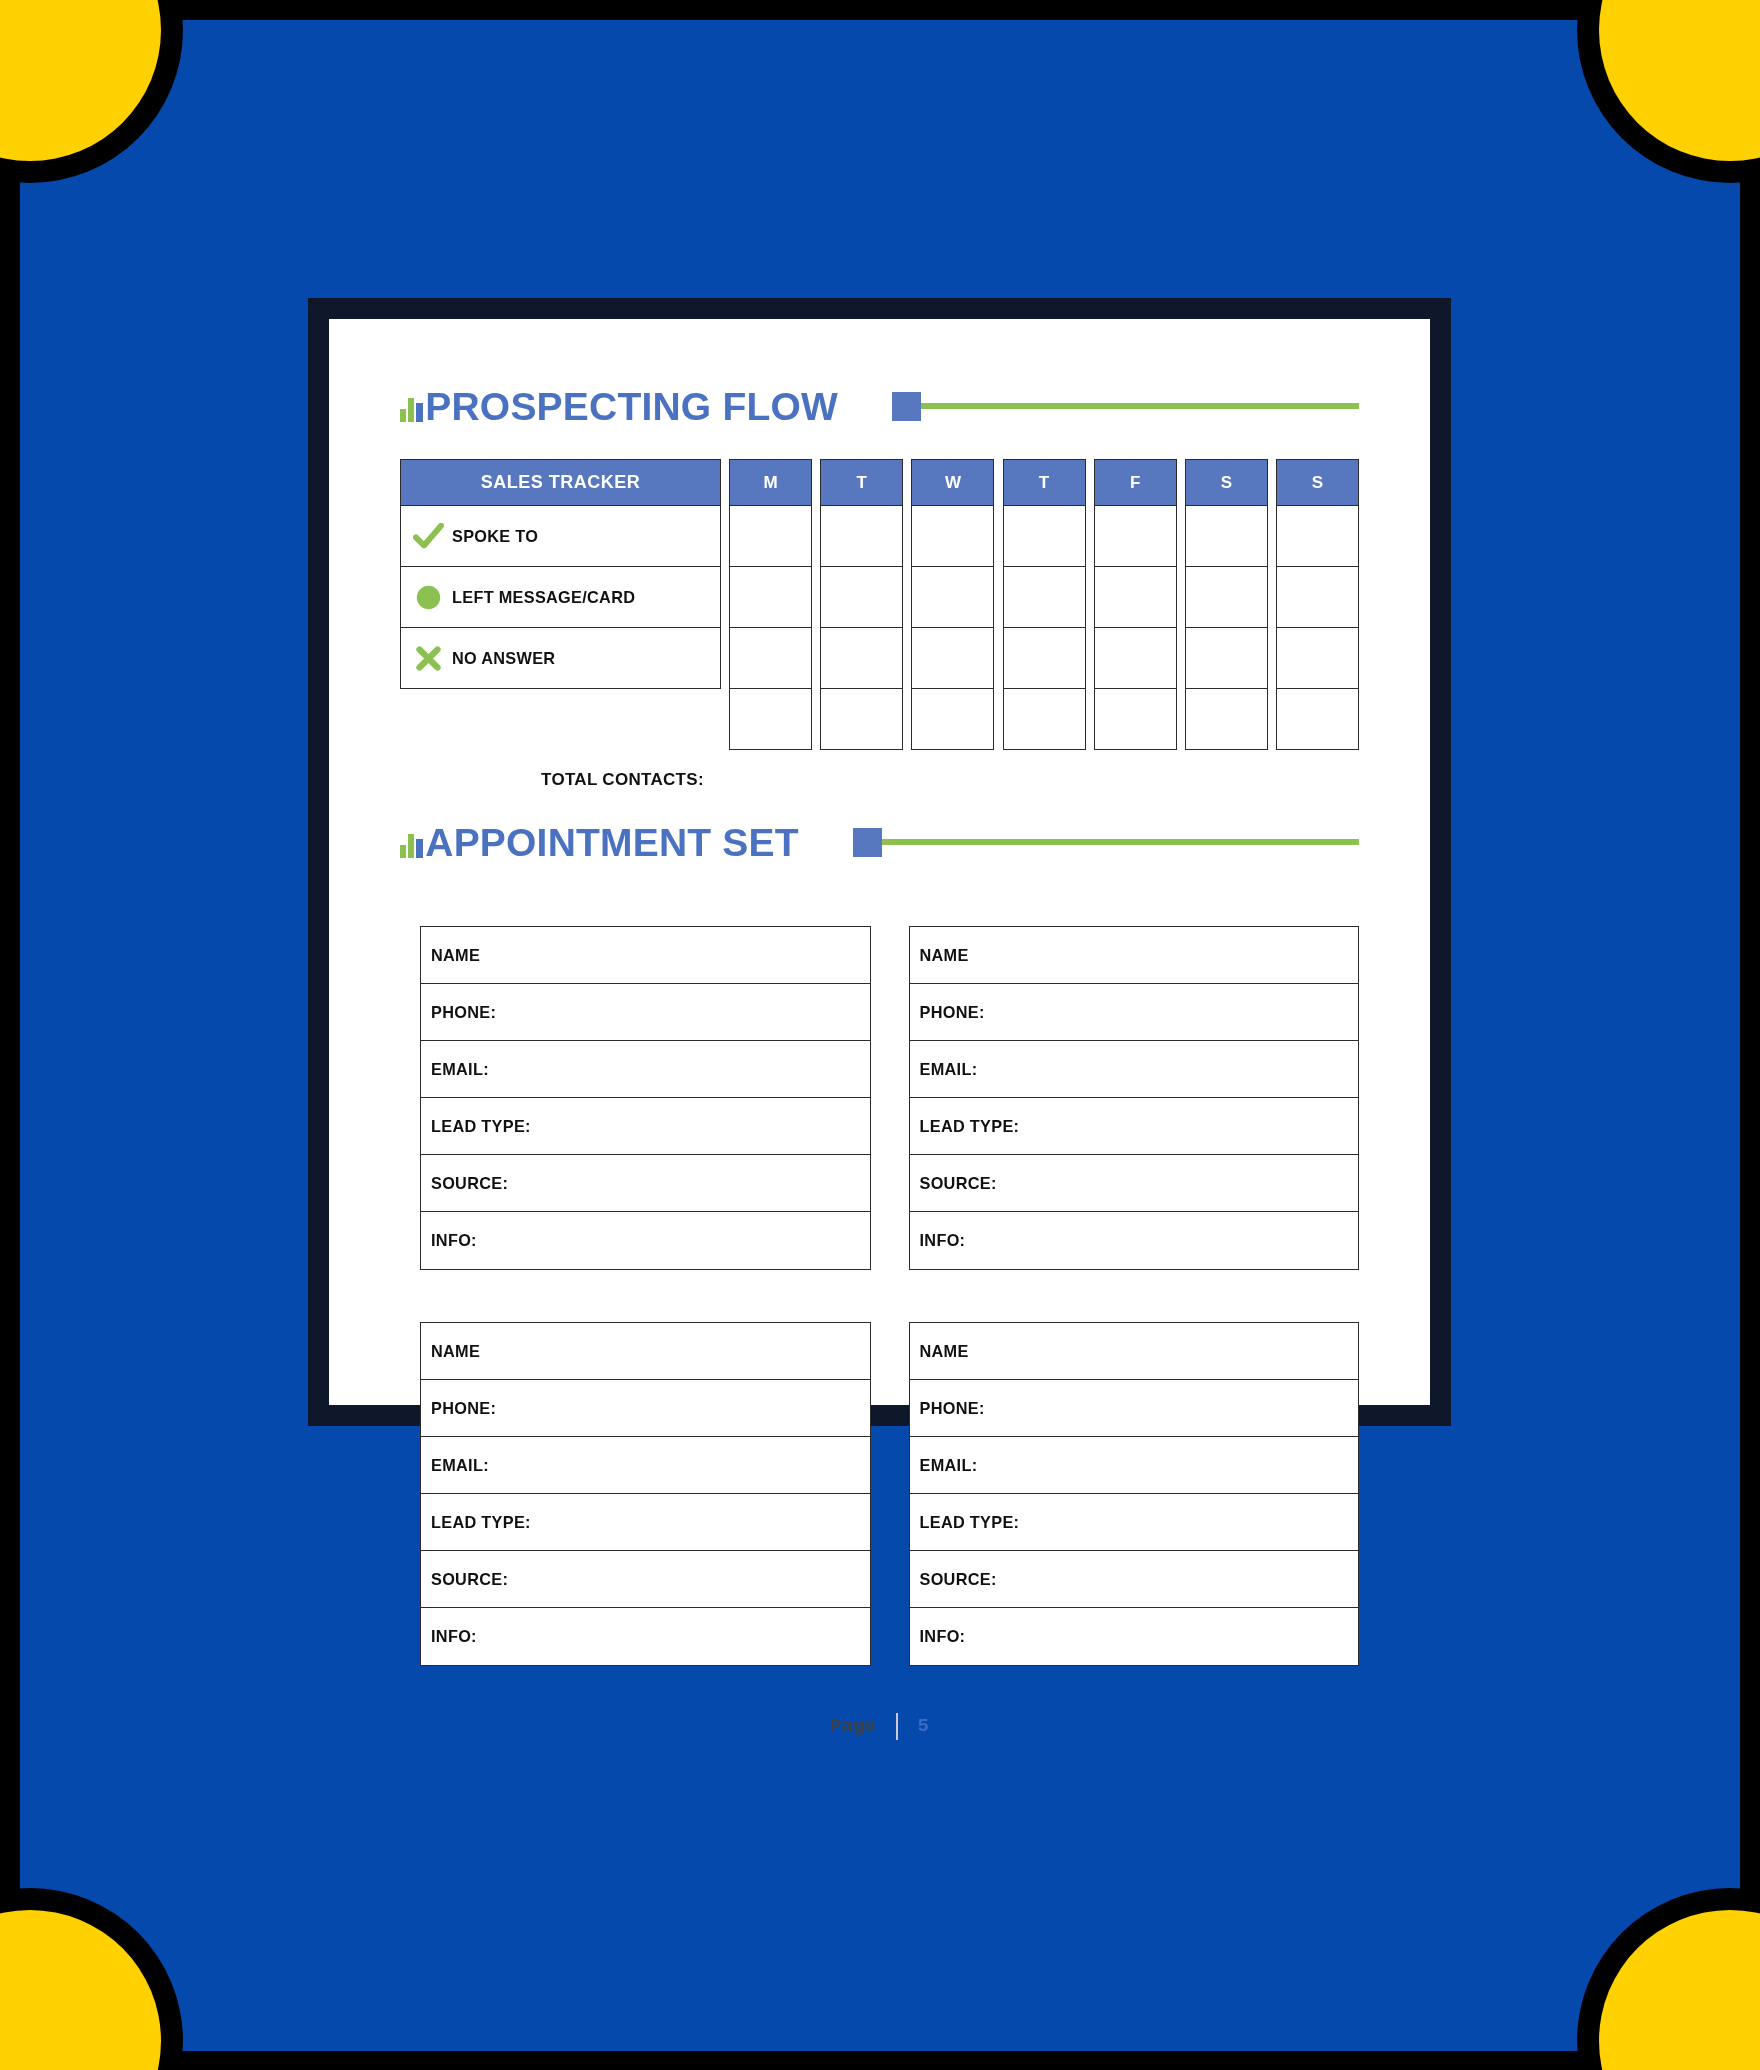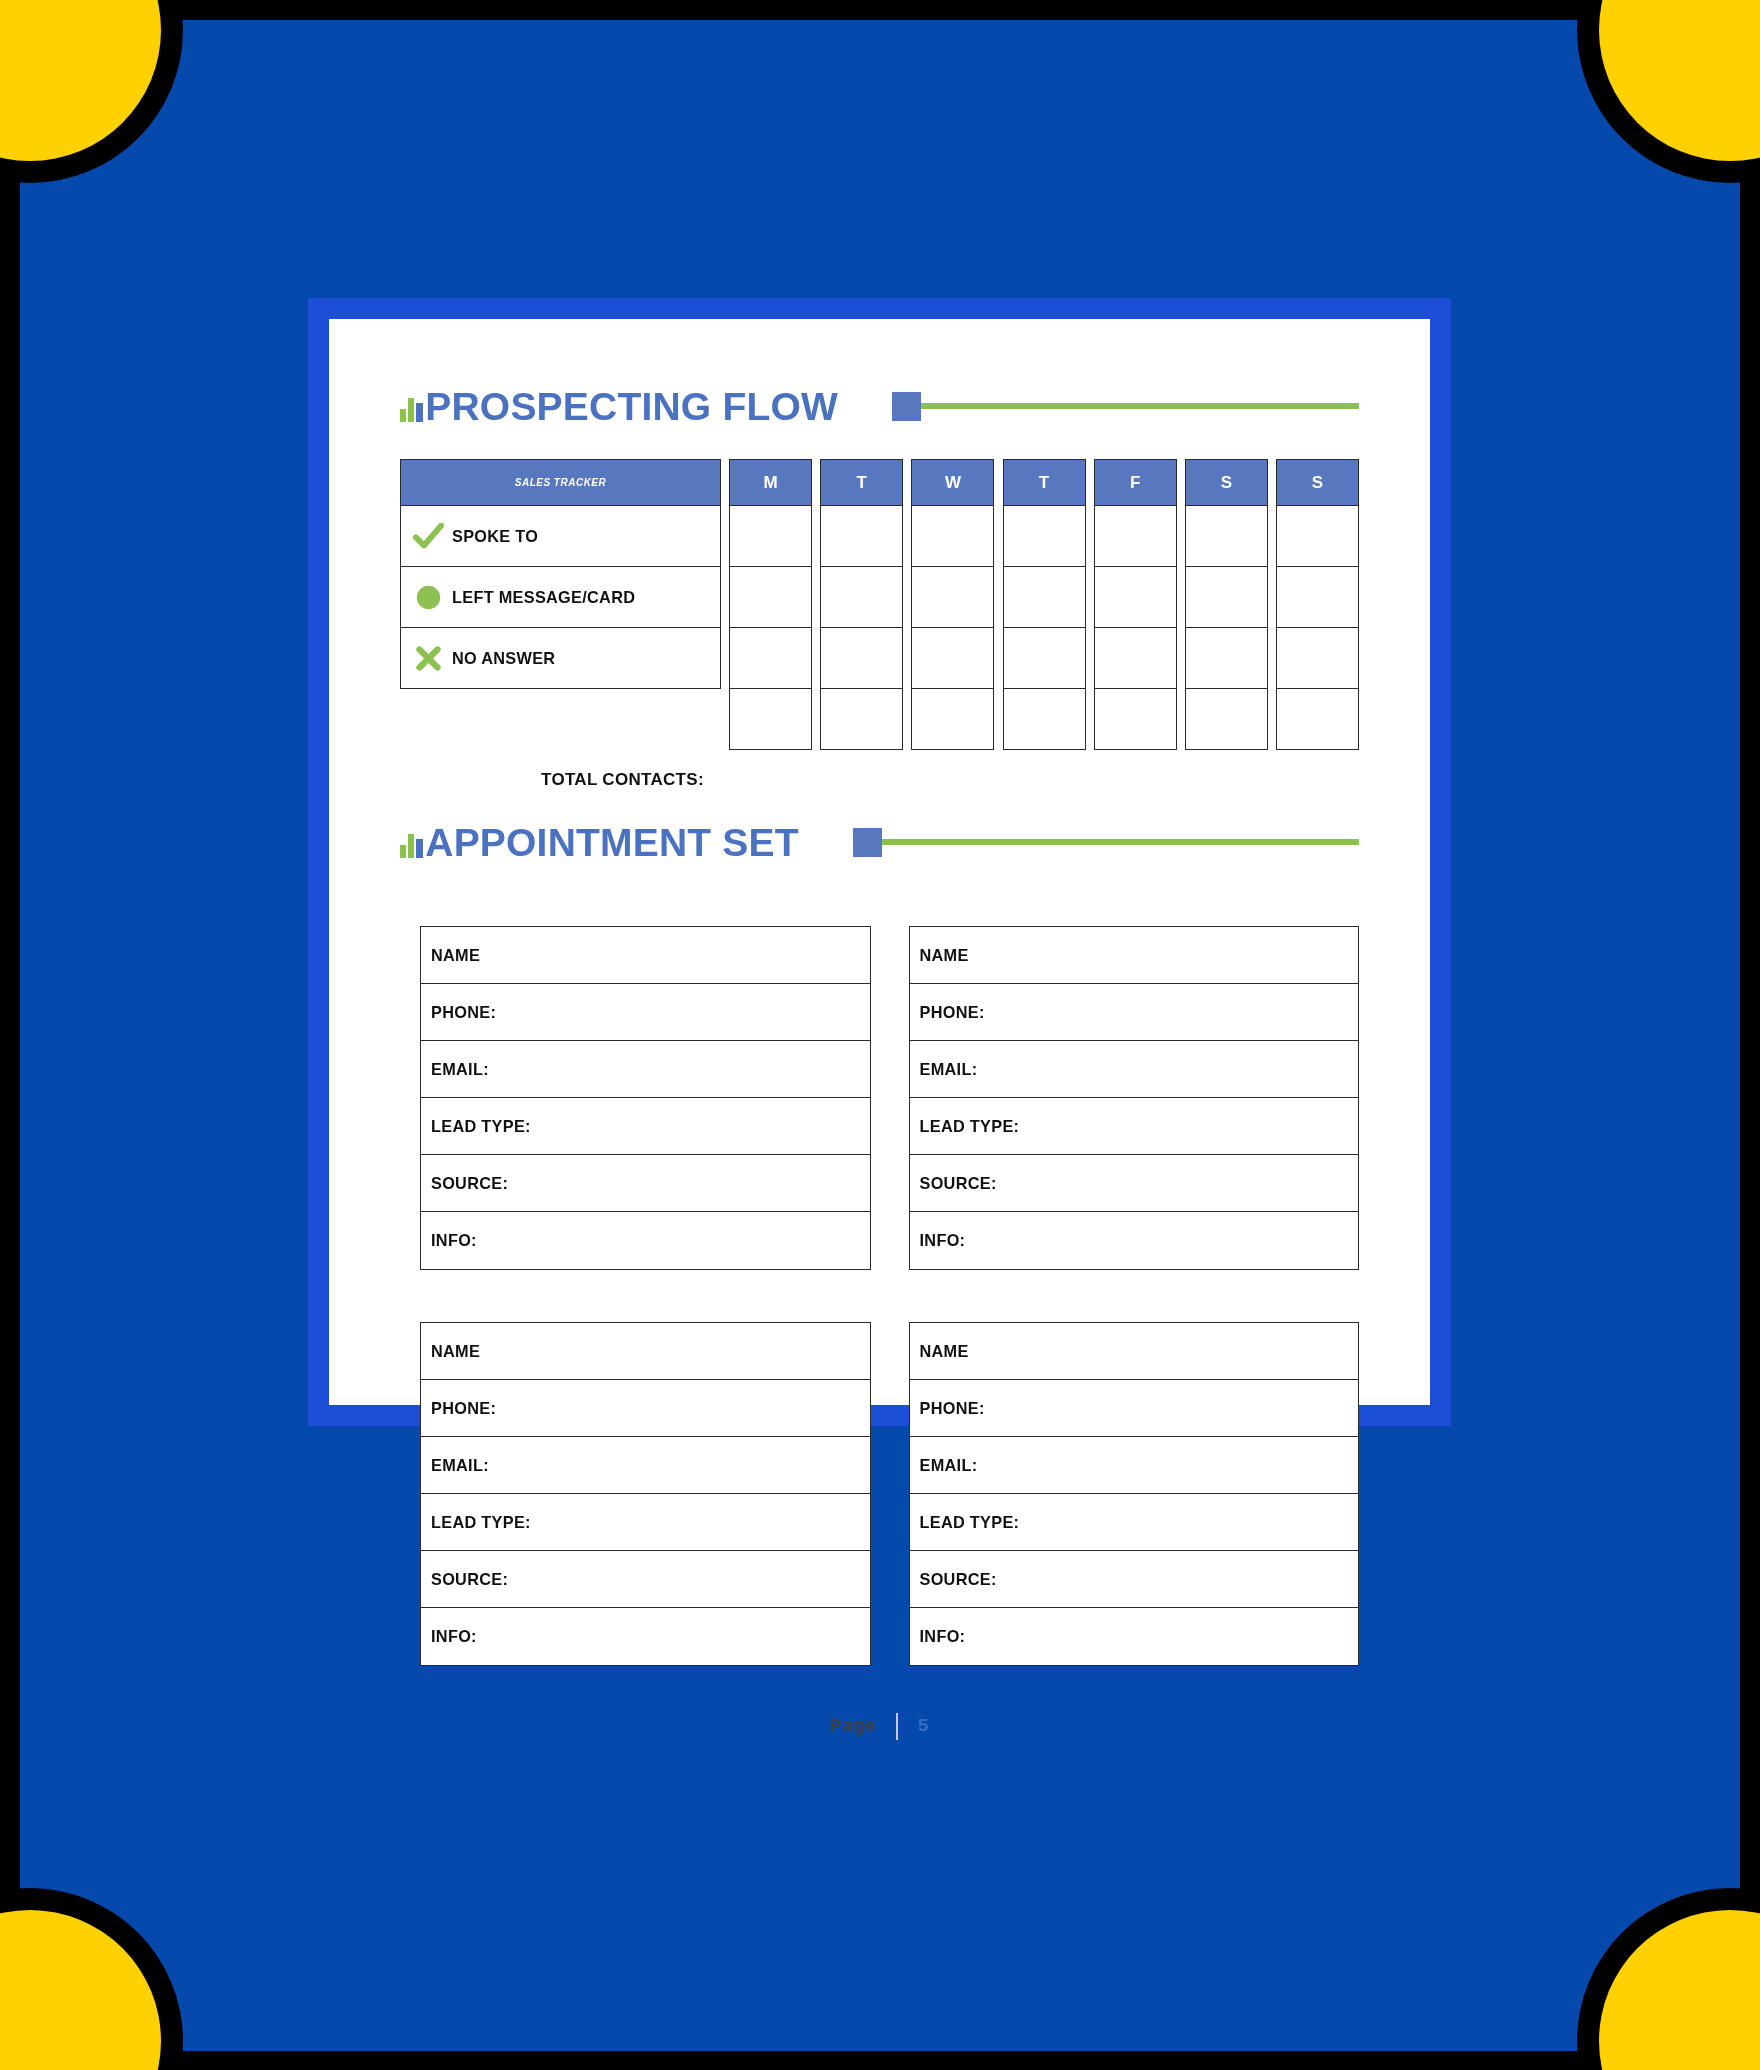--- a/index.html
+++ b/index.html
@@ -57,21 +57,21 @@
   .corner-br { right: 0; bottom: 0; }
   .corner-br .ring { right: -101px; bottom: -101px; }
 
   
   .page-frame {
     position: absolute;
     left: 308px;
     top: 298px;
     width: 1143px;
     height: 1128px;
-    background: #1d4ed8;
+    background: #0f172a;
     box-sizing: border-box;
   }
   .page {
     position: absolute;
     left: 21px;
     top: 21px;
     right: 21px;
     bottom: 21px;
     background: #ffffff;
     box-sizing: border-box;
@@ -149,27 +149,26 @@
   }
   .tracker-main {
     flex: 0 0 321px;
   }
   .tracker-main .th {
     height: 47px;
     background: #5778bf;
     border: 1.8px solid #2b2b2b;
     box-sizing: border-box;
     color: #ffffff;
-    font-size: 10px;
+    font-size: 18px;
     font-weight: bold;
     letter-spacing: 0.5px;
     display: flex;
     align-items: center;
     justify-content: center;
-    font-style: italic;
   }
   .tracker-main .tr {
     height: 61px;
     border: 1.8px solid #2b2b2b;
     border-top: none;
     box-sizing: border-box;
     display: flex;
     align-items: center;
     padding-left: 4px;
     background: #ffffff;

